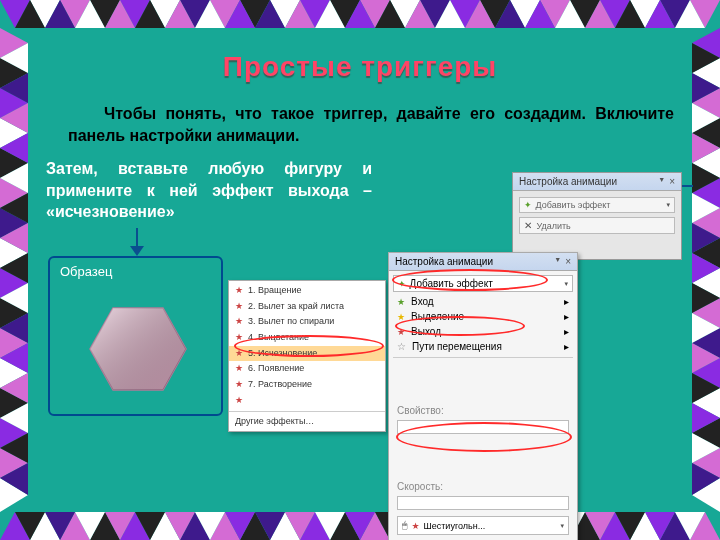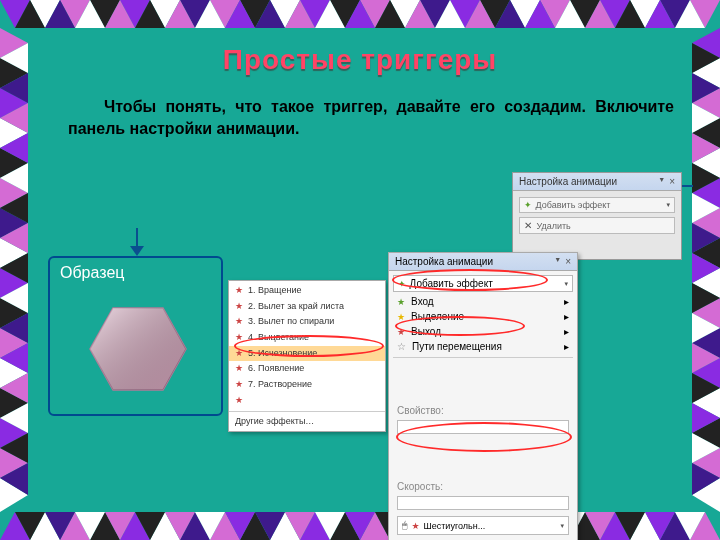--- a/index.html
+++ b/index.html
@@ -1,23 +1,23 @@
 <!DOCTYPE html>
 <html><head>
 <meta charset="utf-8">
 <style>
   * { box-sizing: border-box; margin: 0; padding: 0; }
   body { width: 720px; height: 540px; overflow: hidden; font-family: Arial, sans-serif; position: relative; background: #17a896; }
   .border-frame { position: absolute; top: 0; left: 0; width: 720px; height: 540px; pointer-events: none; }
   .content { position: absolute; top: 28px; left: 28px; width: 664px; height: 484px; background: #17a896; }
-  .title { text-align: center; font-size: 28px; color: #ff4466; font-weight: bold; margin-top: 16px; text-shadow: 0 2px 1px rgba(80,0,0,.4); letter-spacing: 1px; }
+  .title { text-align: center; font-size: 28px; color: #ff4466; font-weight: bold; margin-top: 23px; text-shadow: 0 2px 1px rgba(80,0,0,.4); letter-spacing: 1px; }
   .p1 { color: #000000; font-size: 16px; font-weight: bold; margin: 20px 18px 0 40px; text-align: justify; line-height: 1.35; text-indent: 36px; }
   .p2 { color: #fff; font-size: 16px; font-weight: bold; margin: 12px 320px 0 18px; text-align: justify; line-height: 1.35; }
   .sample-box { position: absolute; top: 228px; left: 20px; width: 175px; height: 160px; border: 2px solid #004a8f; border-radius: 6px; }
-  .sample-label { color: #fff; font-size: 16px; padding: 6px 10px; }
+  .sample-label { color: #fff; font-size: 13px; padding: 6px 10px; }
   .hexagon { position: absolute; top: 46px; left: 38px; width: 100px; height: 90px; }
   .arrow-down { position: absolute; top: 200px; left: 100px; width: 18px; height: 28px; }
   .panel-anim { position: absolute; top: 144px; right: 10px; width: 170px; height: 88px; background: #e6e6e6; border: 1px solid #999; font-size: 10px; }
   .panel-anim .pa-title { background: linear-gradient(#d3dff1,#c5d6ee); padding: 3px 6px; color: #333; border-bottom: 1px solid #aaa; display: flex; justify-content: space-between; align-items: center; }
   .panel-anim .pa-body { padding: 6px; }
   .panel-anim .pa-btn { background: #f5f5f5; border: 1px solid #bbb; padding: 2px 4px; margin-bottom: 4px; font-size: 9px; display: flex; align-items: center; gap: 4px; color: #666; }
   .panel-menu { position: absolute; top: 224px; left: 360px; width: 190px; background: #f5f5f5; border: 1px solid #aaa; font-size: 10px; box-shadow: 2px 2px 4px rgba(0,0,0,.3); }
   .panel-menu .pm-title { background: linear-gradient(#d3dff1,#c5d6ee); padding: 3px 6px; display: flex; justify-content: space-between; align-items: center; border-bottom: 1px solid #aaa; }
   .panel-menu .pm-body { padding: 4px; }
   .pm-add { border: 1px solid #b8b8b8; padding: 2px 4px; display: flex; align-items: center; gap: 4px; margin-bottom: 2px; background: #fff; }
@@ -210,20 +210,21 @@
     <polygon points="28,448 28,478 0,463" fill="#d46bd4"></polygon>
       <polygon points="0,433 0,463 28,448" fill="#fff"></polygon>
     <polygon points="28,478 28,512 0,495" fill="#fff"></polygon>
       <polygon points="0,463 0,495 28,478" fill="#3e1a8c"></polygon>
   </g>
 </svg>
 
 <div class="content">
   <div class="title">Простые триггеры</div>
   <div class="p1">Чтобы понять, что такое триггер, давайте его создадим.  Включите панель настройки анимации.</div>
+  <div class="p2">Затем, вставьте любую фигуру и примените к ней эффект выхода – «исчезновение»</div>
 
   <svg class="arrow-down" viewBox="0 0 18 28">
     <line x1="9" y1="0" x2="9" y2="20" stroke="#0a4f8f" stroke-width="2"></line>
     <polygon points="2,18 16,18 9,28" fill="#0a4f8f"></polygon>
   </svg>
 
   <div class="sample-box">
     <div class="sample-label">Образец</div>
     <svg class="hexagon" viewBox="0 0 100 90">
       <polygon points="25,4 75,4 98,45 75,86 25,86 2,45" fill="#d9a9c0" stroke="#b17a98" stroke-width="1.5"></polygon>

